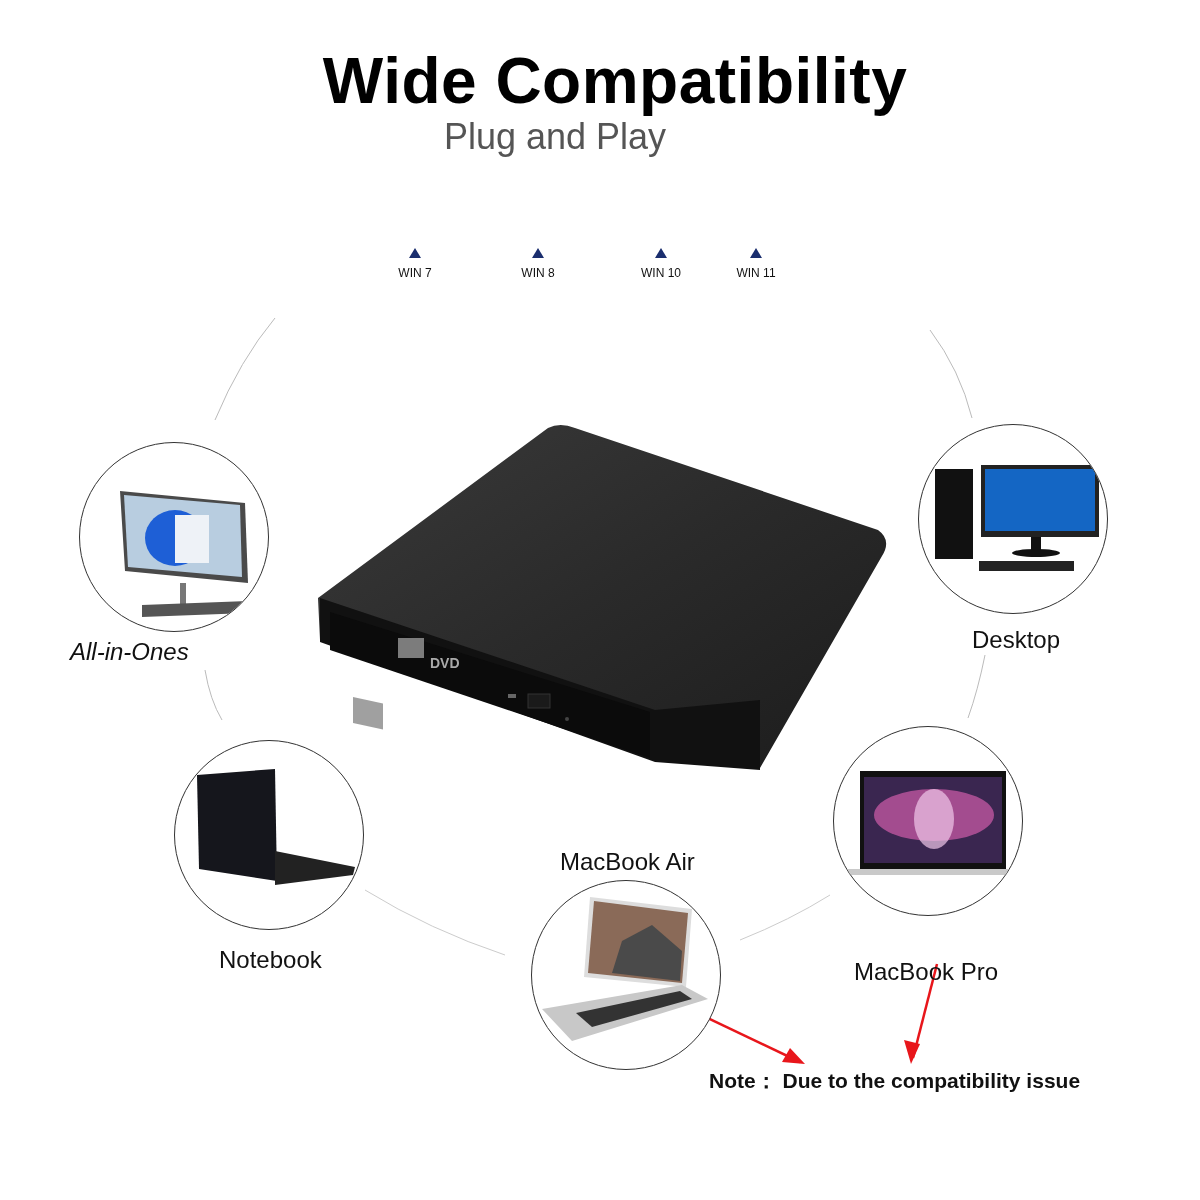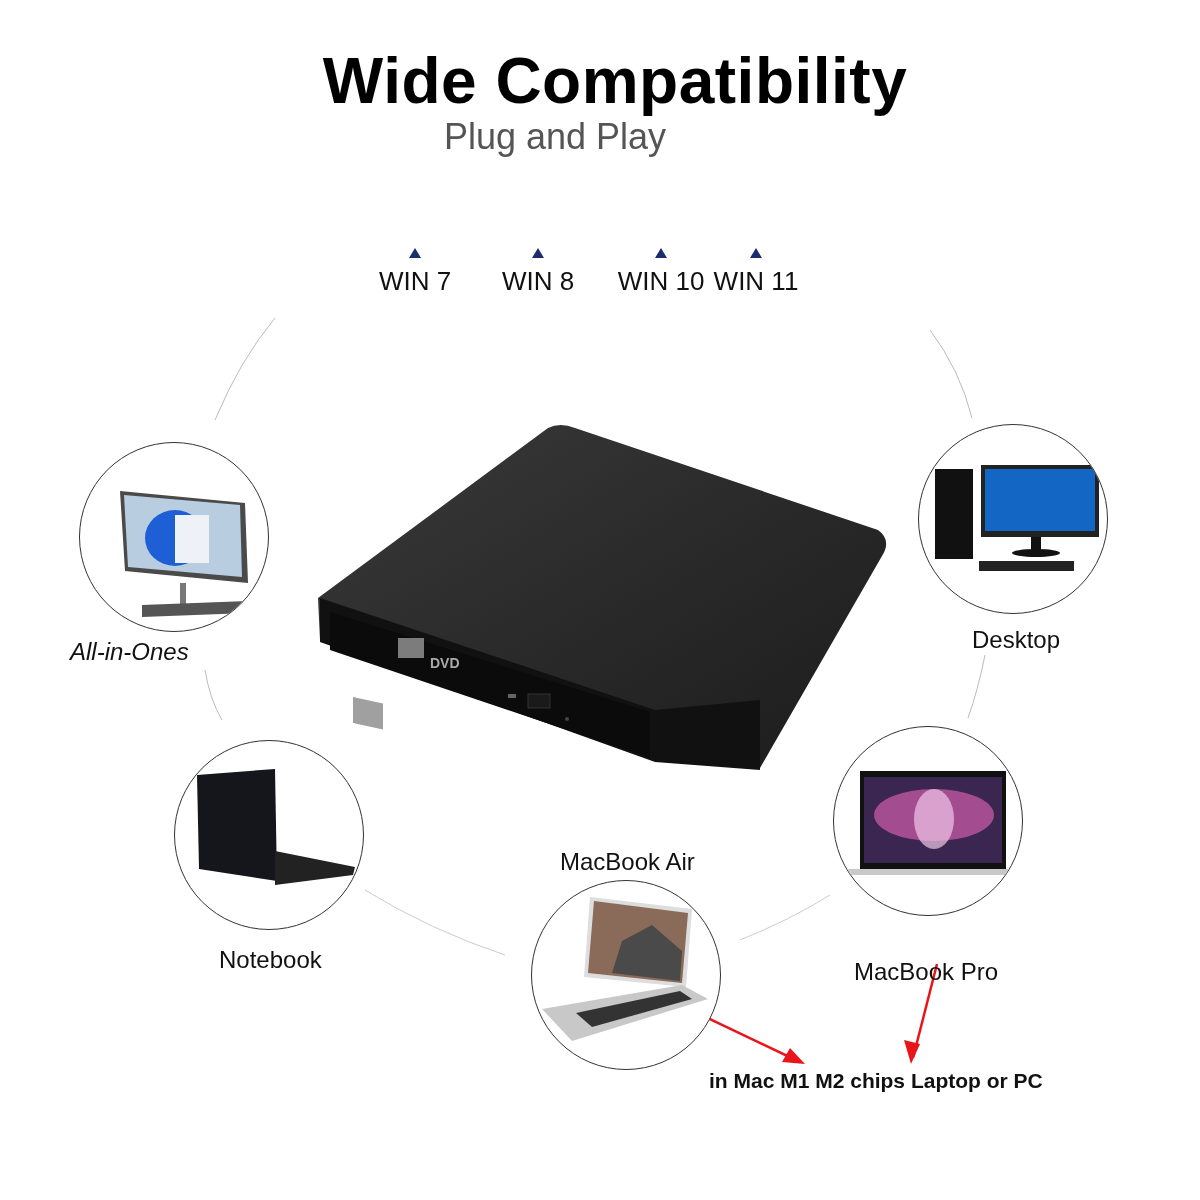--- a/index.html
+++ b/index.html
@@ -2,21 +2,21 @@
 <html><head>
 <meta charset="utf-8">
 <style>
   html, body { margin:0; padding:0; background:#ffffff; }
   body { width:1200px; height:1200px; position:relative; overflow:hidden; font-family:"Liberation Sans", sans-serif; }
   .abs { position:absolute;padding-left:15px; }
   .title { left:0; width:1200px; top:44px; text-align:center; font-weight:bold; font-size:64px; color:#000; letter-spacing:0.5px; }
   .subtitle { left:0; width:1080px; top:116px; text-align:center; font-size:36px; color:#555; }
   .os { position:absolute; top:248px; width:100px; text-align:center; }
   .os .tri { width:0; height:0; margin:0 auto 4px; border-left:6px solid transparent; border-right:6px solid transparent; border-bottom:10px solid #1a2e6e; }
-  .os .lbl { font-size:26px; color:#111;margin-top:8px; }
+  .os .lbl { font-size:12px; color:#111;margin-top:8px; }
   .circle { position:absolute; border:1.2px solid #333; border-radius:50%; background:#fff; overflow:hidden; }
   .label { position:absolute; font-size:24px; color:#111; white-space:nowrap; }
   .note { left:694px; top:1066px; font-weight:bold; font-size:21px; line-height:30px; color:#111; }
   svg.bg { position:absolute; left:0; top:0; }
 </style>
 </head>
 <body>
 
 <svg class="bg" width="1200" height="1200">
   <path d="M215,420 Q240,360 275,318" stroke="#bbb" stroke-width="1" fill="none"></path>
@@ -119,14 +119,14 @@
     <rect x="26" y="44" width="146" height="98" fill="#111"></rect>
     <rect x="30" y="50" width="138" height="86" fill="#3a2650"></rect>
     <ellipse cx="100" cy="88" rx="60" ry="26" fill="#c75aa4" opacity="0.75"></ellipse>
     <ellipse cx="100" cy="92" rx="20" ry="30" fill="#f0c8e8" opacity="0.7"></ellipse>
     <rect x="12" y="142" width="172" height="6" fill="#c9c9c9"></rect>
   </svg>
 </div>
 <div class="label" style="left:854px; top:938px;margin-top:20px;">MacBook Pro</div>
 
 <div class="abs note">
-  <div>in Mac M1 M2 chips Laptop or PC</div>
+  <div><span>Note：</span> <span>Due to the compatibility issue</span></div>
 </div>
 
 </body></html>

